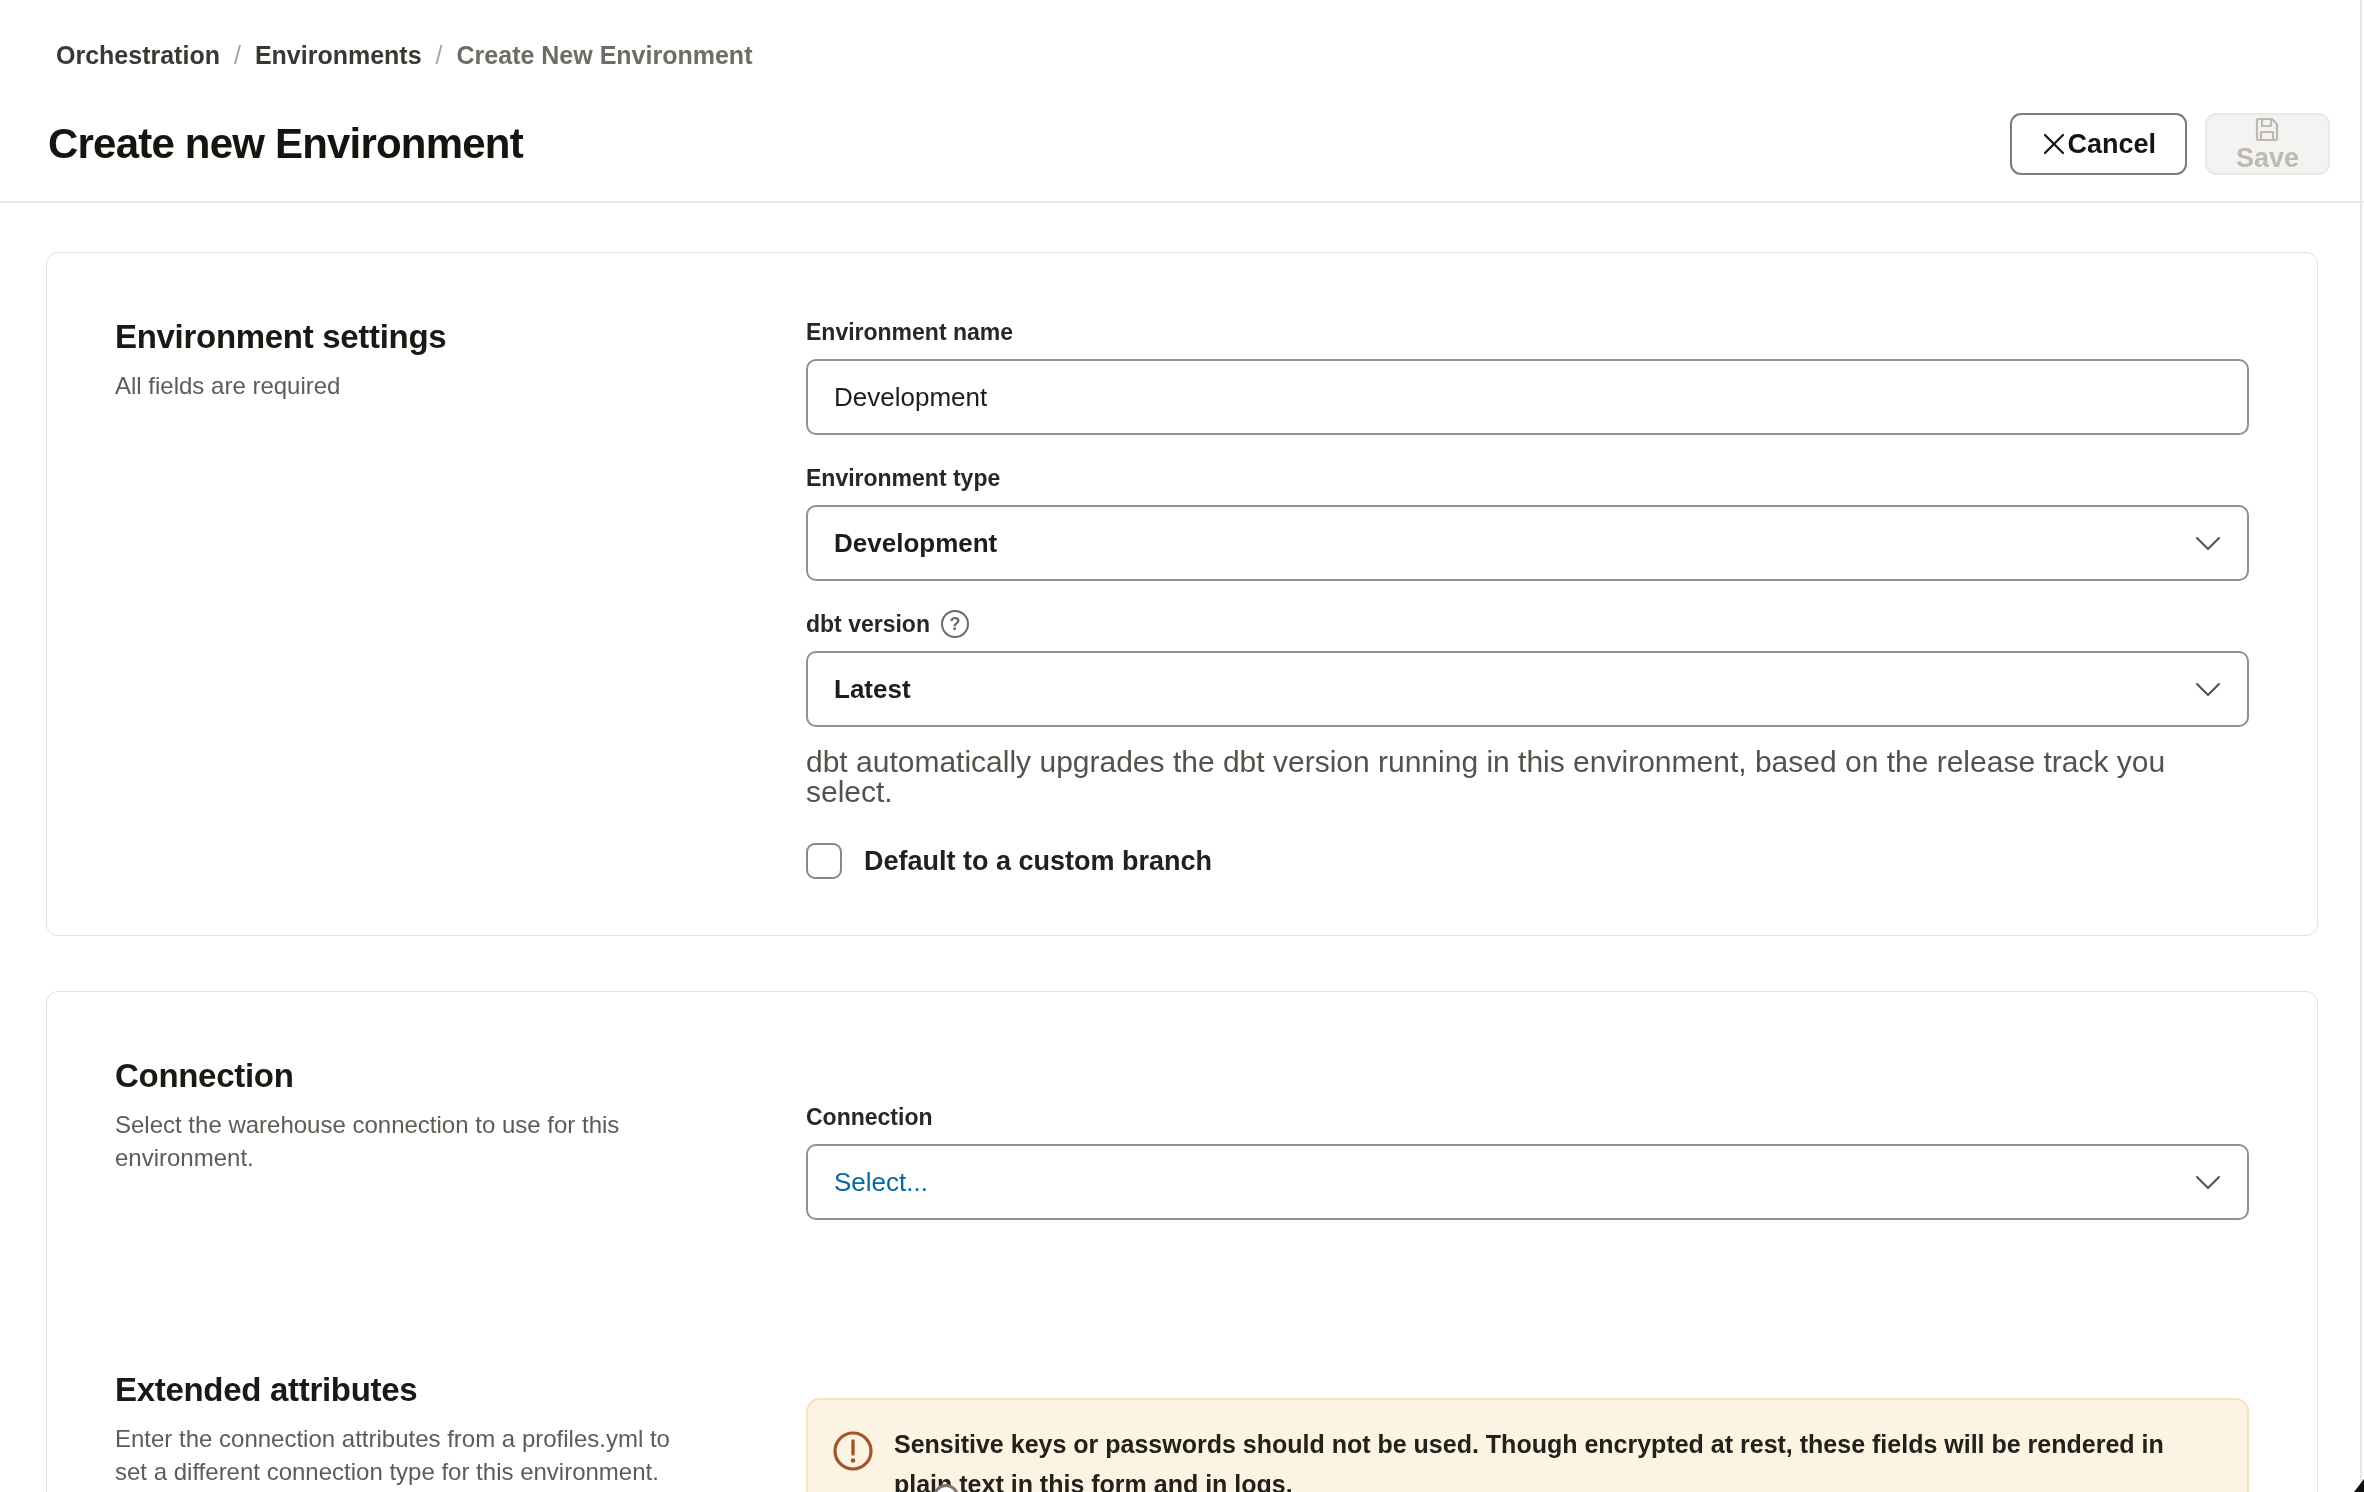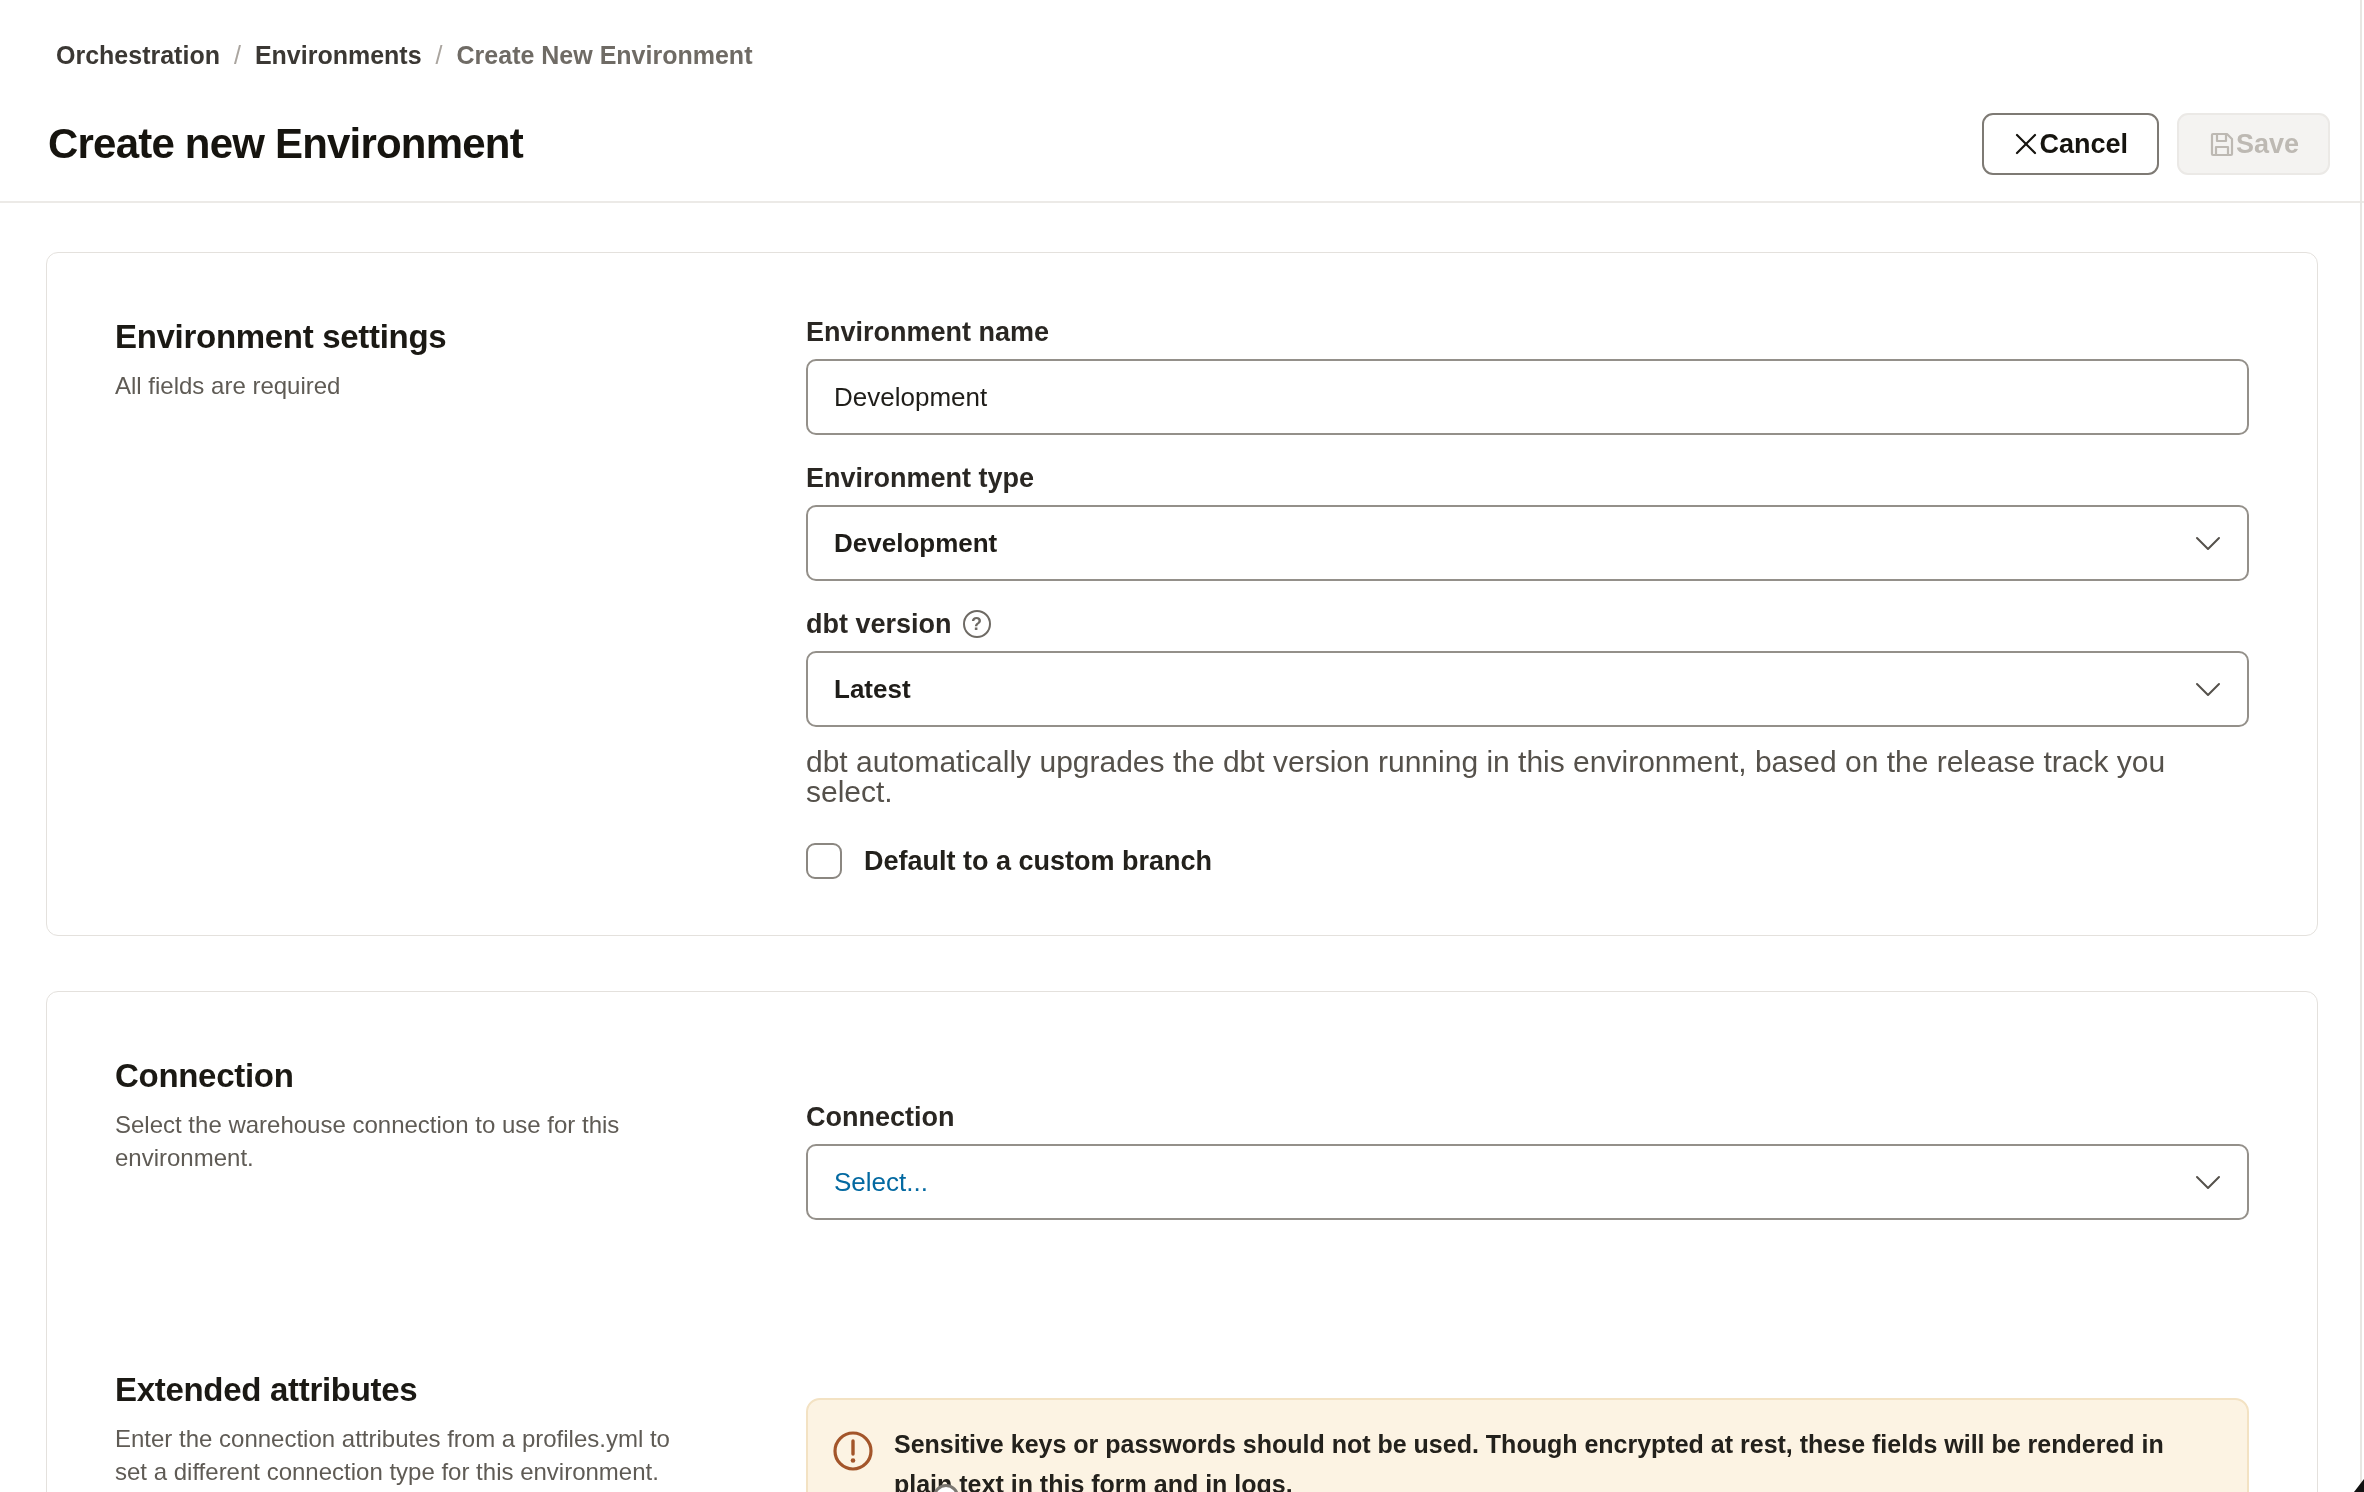--- a/index.html
+++ b/index.html
@@ -48,21 +48,21 @@
     align-items: center;
     height: 62px;
     padding: 0 29px;
     border-radius: 11px;
     font-family: "Liberation Sans", sans-serif;
     font-size: 27px;
     font-weight: 700;
     cursor: pointer;
   }
   .btn-cancel { background: #ffffff; border: 2px solid #7e7a74; color: #16140f; }
-  .btn-save   { background: #f4f3f1; border: 2px solid #ebe9e6; color: #bdb9b3; cursor: default; }
+  .btn-save   { background: #f4f3f1; border: 2px solid #ebe9e6; color: #bdb9b3; cursor: default; flex-direction: column; }
   .btn svg { display: block; }
 
   .header-divider { margin-top: 25px; height: 2px; background: #eceae7; }
 
   
   main { padding: 49px 46px 0; }
   .card {
     background: #fff;
     border: 1px solid #e4e1dd;
     border-radius: 12px;
@@ -87,21 +87,21 @@
     line-height: 33px;
     color: #5f5b55;
     max-width: 560px;
   }
 
   
   .field { margin-top: 28px; }
   .field.first { margin-top: 0; }
   .field-label {
     display: block;
-    font-size: 27px;
+    font-size: 23px;
     line-height: 30px;
     font-weight: 700;
     color: #2a2723;
     margin-bottom: 12px;
   }
   .label-inline { display: flex; align-items: center; gap: 11px; margin-bottom: 12px; }
   .label-inline .field-label { margin-bottom: 0; }
 
   .text-input, .select-box {
     width: 100%;

